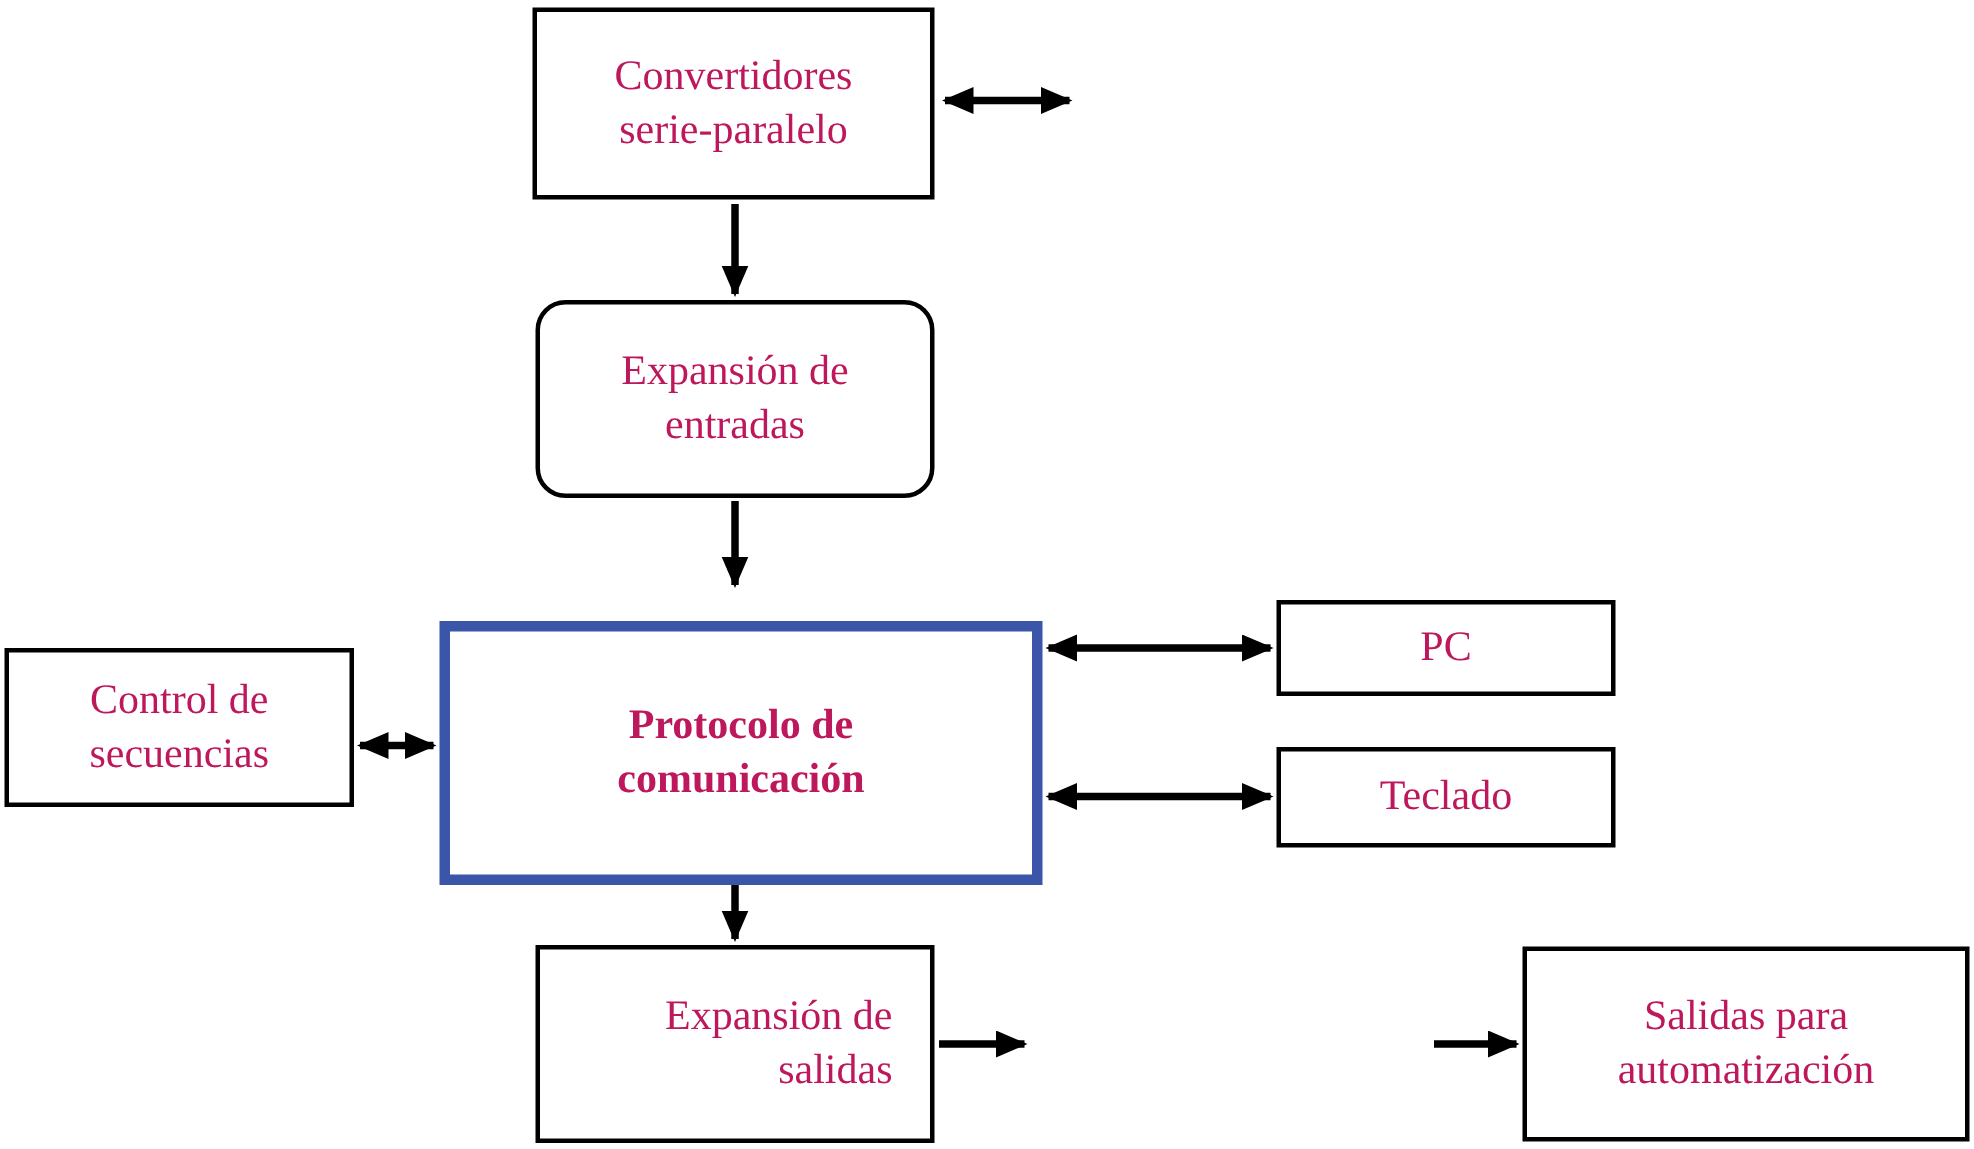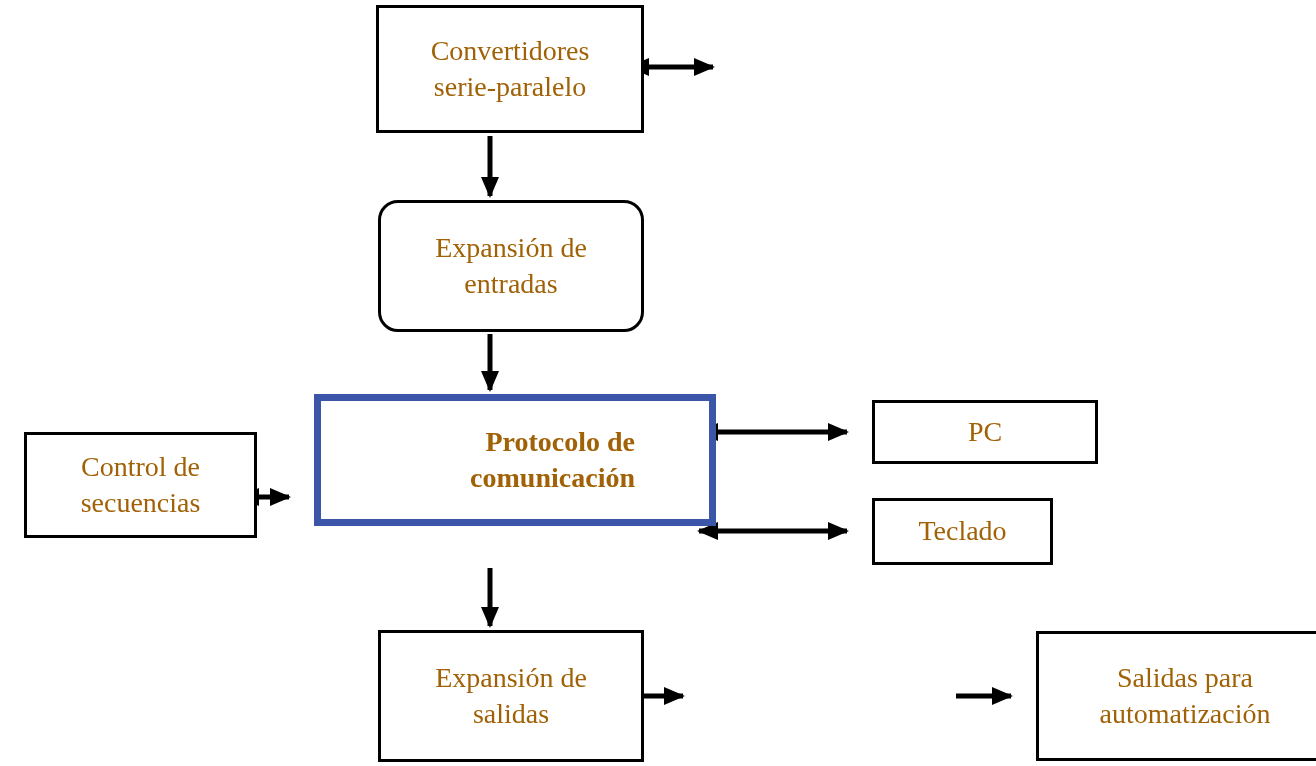--- a/index.html
+++ b/index.html
@@ -28,43 +28,42 @@
     position: absolute;
     box-sizing: border-box;
     border: 3px solid #000000;
     background: #ffffff;
     display: flex;
     align-items: center;
     justify-content: center;
     text-align: center;
     font-size: 28px;
     line-height: 1.3;
-    color: #a16207;
+    color: #be185d;
     z-index: 2;
-    margin-left: 21px;
   }
   .node .lbl {
     display: inline-block;
   }
   
   .n-convsp     { left: 355px; top: 5px;   width: 268px; height: 128px; }
   .n-convsp .lbl   { max-width: 210px; }
   .n-escaneo    { left: 719px; top: 4px;   width: 236px; height: 127px; }
   .n-escaneo .lbl  { max-width: 170px; }
   .n-expent     { left: 357px; top: 200px; width: 266px; height: 132px; border-radius: 20px; }
   .n-expent .lbl   { max-width: 210px; }
-  .n-protocolo  { left: 293px; top: 394px; width: 402px; height: 132px;
-                  border: 7px solid #3b55a8; font-weight: bold; text-align: right; }
+  .n-protocolo  { left: 293px; top: 414px; width: 402px; height: 176px;
+                  border: 7px solid #3b55a8; font-weight: bold; }
   .n-protocolo .lbl { max-width: 240px; }
   .n-control    { left: 3px;   top: 432px; width: 233px; height: 106px; }
   .n-control .lbl  { max-width: 180px; }
   .n-pc         { left: 851px; top: 400px; width: 226px; height: 64px; }
-  .n-teclado    { left: 851px; top: 498px; width: 181px; height: 67px; align-items: center; }
+  .n-teclado    { left: 851px; top: 498px; width: 226px; height: 67px; align-items: center; }
   .n-expsal     { left: 357px; top: 630px; width: 266px; height: 132px; }
-  .n-expsal .lbl   { max-width: 210px; }
+  .n-expsal .lbl   { max-width: 210px; text-align: right; }
   .n-convps     { left: 687px; top: 630px; width: 266px; height: 132px; }
   .n-convps .lbl   { max-width: 220px; }
   .n-salidas    { left: 1015px; top: 631px; width: 298px; height: 130px; }
   .n-salidas .lbl  { max-width: 260px; }
   .edge {
     stroke: #000000;
     stroke-width: 5;
   }
 </style>
 </head>

